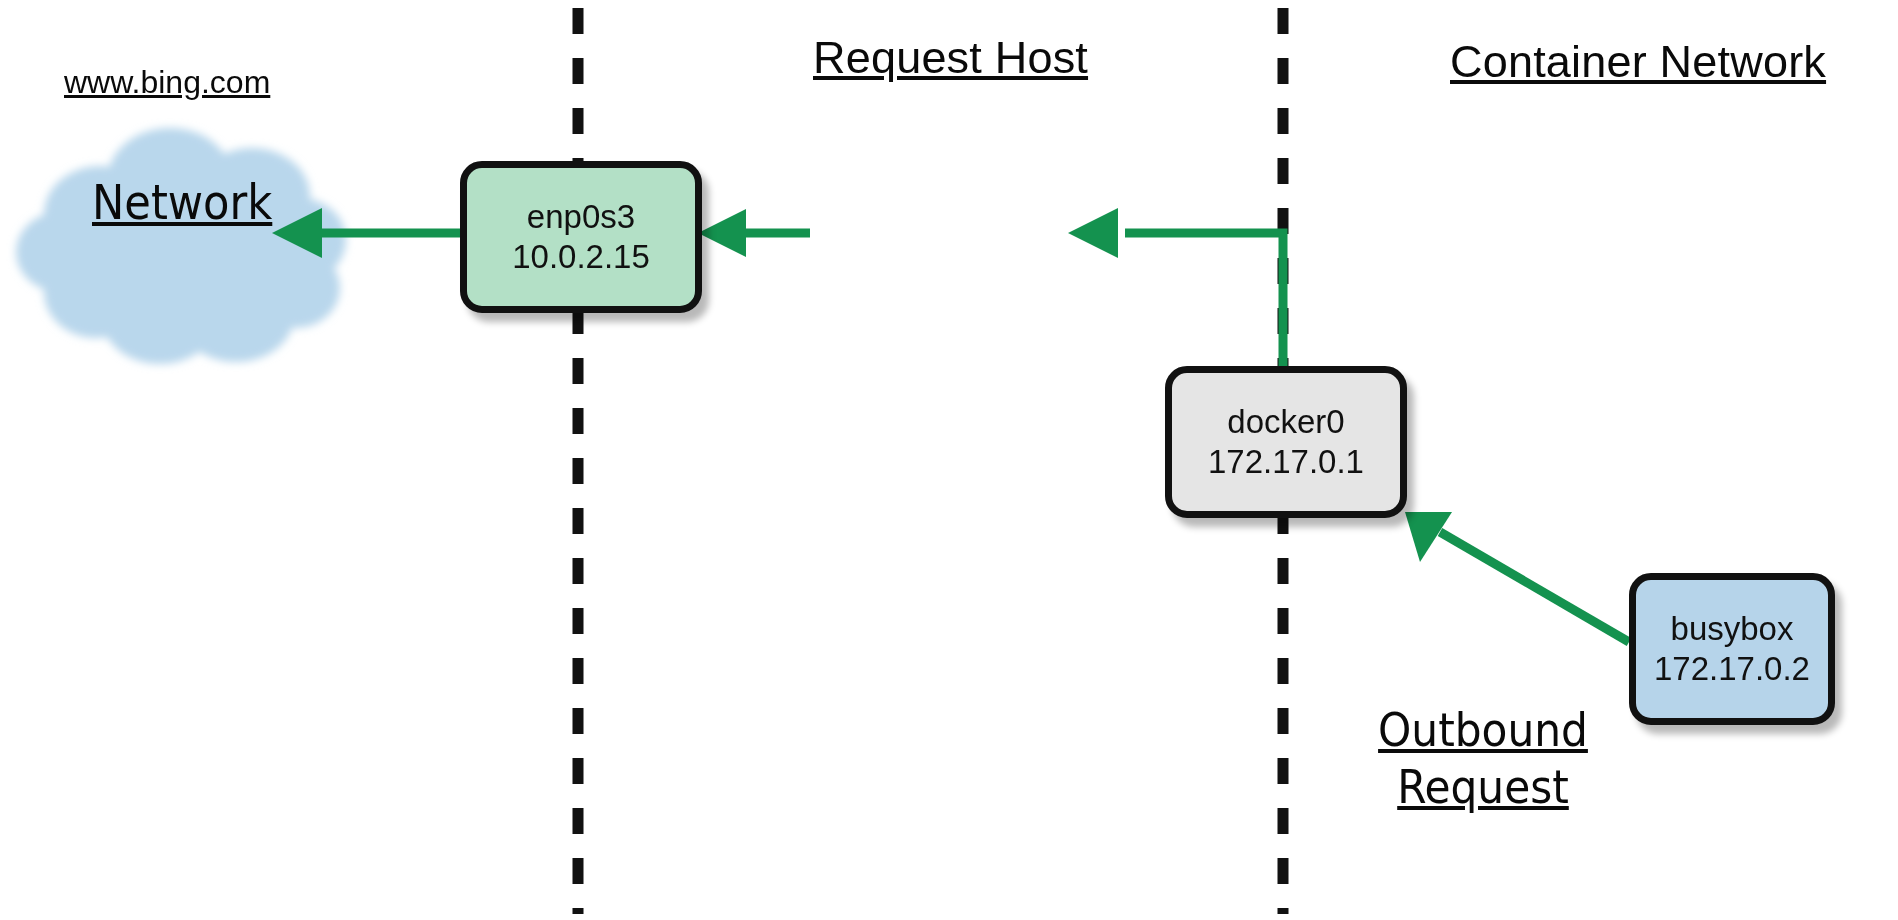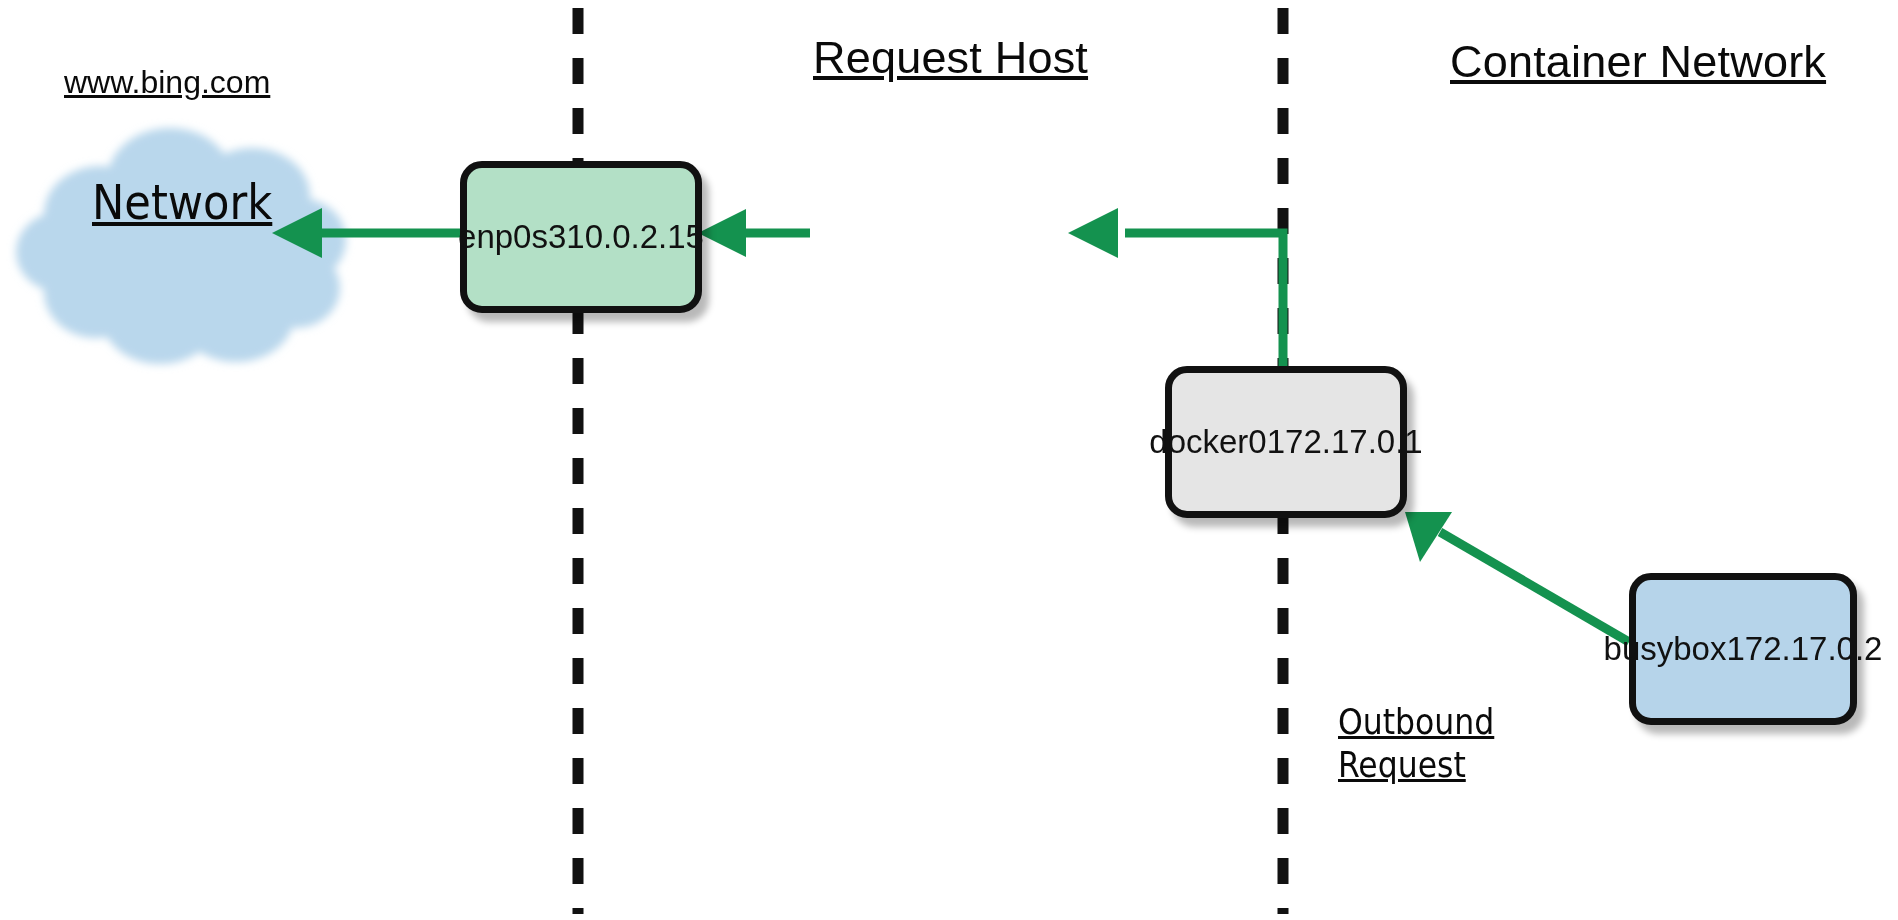--- a/index.html
+++ b/index.html
@@ -23,21 +23,21 @@
     top: 0;
     width: 1898px;
     height: 920px;
   }
   .node {
     position: absolute;
     box-sizing: border-box;
     border: 7px solid #111111;
     border-radius: 22px;
     display: flex;
-    flex-direction: row;
+    flex-direction: column;
     align-items: center;
     justify-content: center;
     color: #111111;
     box-shadow: 7px 9px 7px rgba(0,0,0,0.28);
     z-index: 4;
   }
   .node .line1,
   .node .line2 {
     display: block;
     white-space: nowrap;
@@ -52,21 +52,21 @@
     left: 810px; top: 161px; width: 256px; height: 152px;
     background: #f2c8cd;
     font-size: 36px;
   }
   .node-docker0 {
     left: 1165px; top: 366px; width: 242px; height: 152px;
     background: #e5e5e5;
     font-size: 33px;
   }
   .node-busybox {
-    left: 1629px; top: 573px; width: 228px; height: 152px;
+    left: 1629px; top: 573px; width: 206px; height: 152px;
     background: #b6d4ea;
     font-size: 33px;
   }
   .label {
     position: absolute;
     color: #0a0a0a;
     white-space: nowrap;
     z-index: 5;
     text-decoration: underline;
   }
@@ -87,22 +87,22 @@
   }
   .label-cloud-text {
     left: 92px; top: 174px;
     font-size: 48px;
     font-family: "DejaVu Sans Condensed", "Liberation Sans", sans-serif;
     z-index: 3;
   }
   .label-outbound {
     left: 1338px; top: 701px;
     width: 290px;
-    text-align: left;
-    font-size: 35px;
+    text-align: center;
+    font-size: 47px;
     line-height: 1.22;
     white-space: normal;
     font-family: "DejaVu Sans Condensed", "Liberation Sans", sans-serif;
   }
   .label-outbound span { display: block; }
 </style>
 </head>
 <body>
 
 <div id="canvas">

